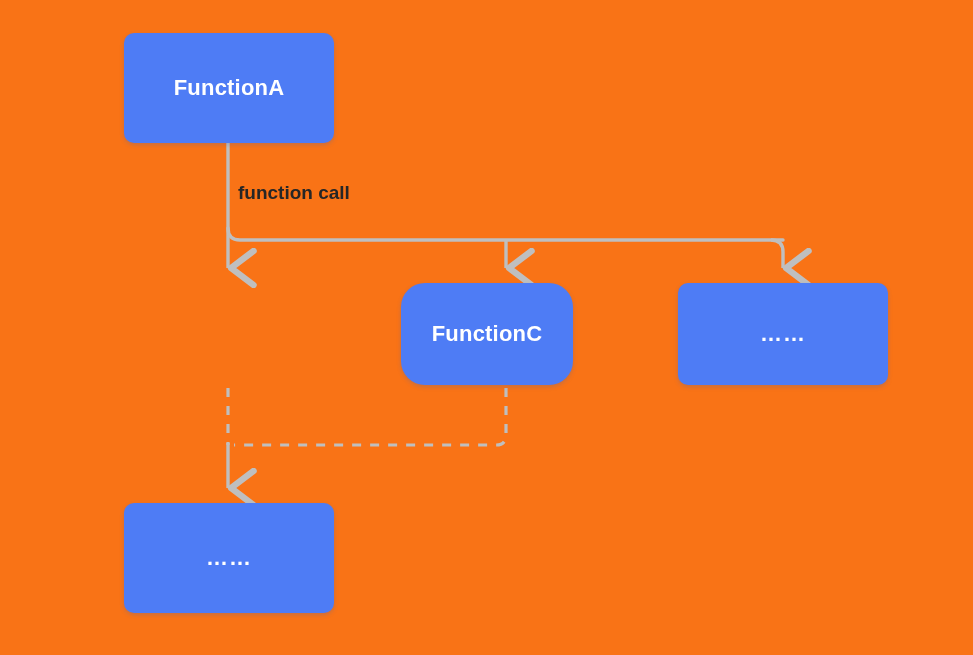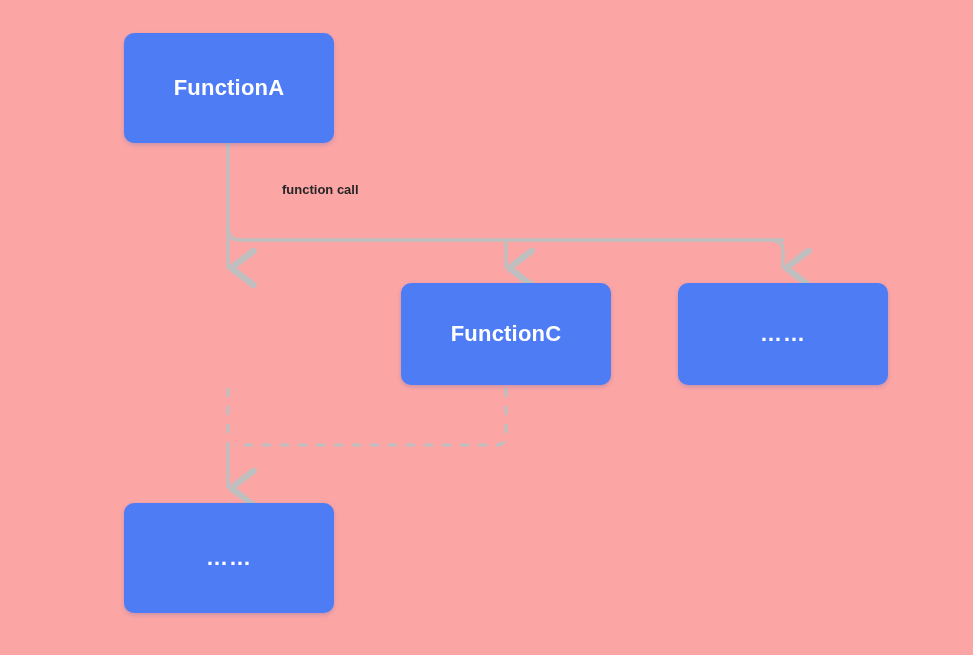--- a/index.html
+++ b/index.html
@@ -41,38 +41,37 @@
   .node-label {
     pointer-events: none;
     line-height: 1;
   }
   .node-label.dots {
     font-size: 22px;
     letter-spacing: 1px;
   }
   .edge-label {
     position: absolute;
-    font-size: 13px;
+    font-size: 19px;
     font-weight: bold;
     color: #262626;
     white-space: nowrap;
     user-select: none;
-    margin-left: 44px;
   }
   #node-a   { left: 124px; top: 33px;  width: 210px; height: 110px; }
   #node-b   { left: 124px; top: 283px; width: 210px; height: 102px; }
-  #node-c   { left: 401px; top: 283px; width: 210px; height: 102px; }
+  #node-c   { left: 401px; top: 283px; width: 172px; height: 102px; border-radius: 24px; }
   #node-d   { left: 678px; top: 283px; width: 210px; height: 102px; }
   #node-e   { left: 124px; top: 503px; width: 210px; height: 110px; }
   #label-function-call { left: 238px; top: 182px; }
 </style>
 </head>
 <body>
 
-<div id="canvas" style="background: #fca5a5;">
+<div id="canvas" style="background: #f97316;">
 
   <svg class="edges" viewBox="0 0 973 655" width="973" height="655" xmlns="http://www.w3.org/2000/svg">
     <defs>
       <marker id="chevron" viewBox="0 0 12 10" refX="6" refY="8.5" markerWidth="12" markerHeight="10" orient="auto">
         <path d="M1,1 L6,7.6 L11,1" fill="none" stroke="#bfbfbf" stroke-width="1.9" stroke-linecap="round" stroke-linejoin="round"></path>
       </marker>
     </defs>
 
     <path d="M228,143 L228,268" fill="none" stroke="#bfbfbf" stroke-width="3.4" stroke-linecap="butt" marker-end="url(#chevron)"></path>
 

